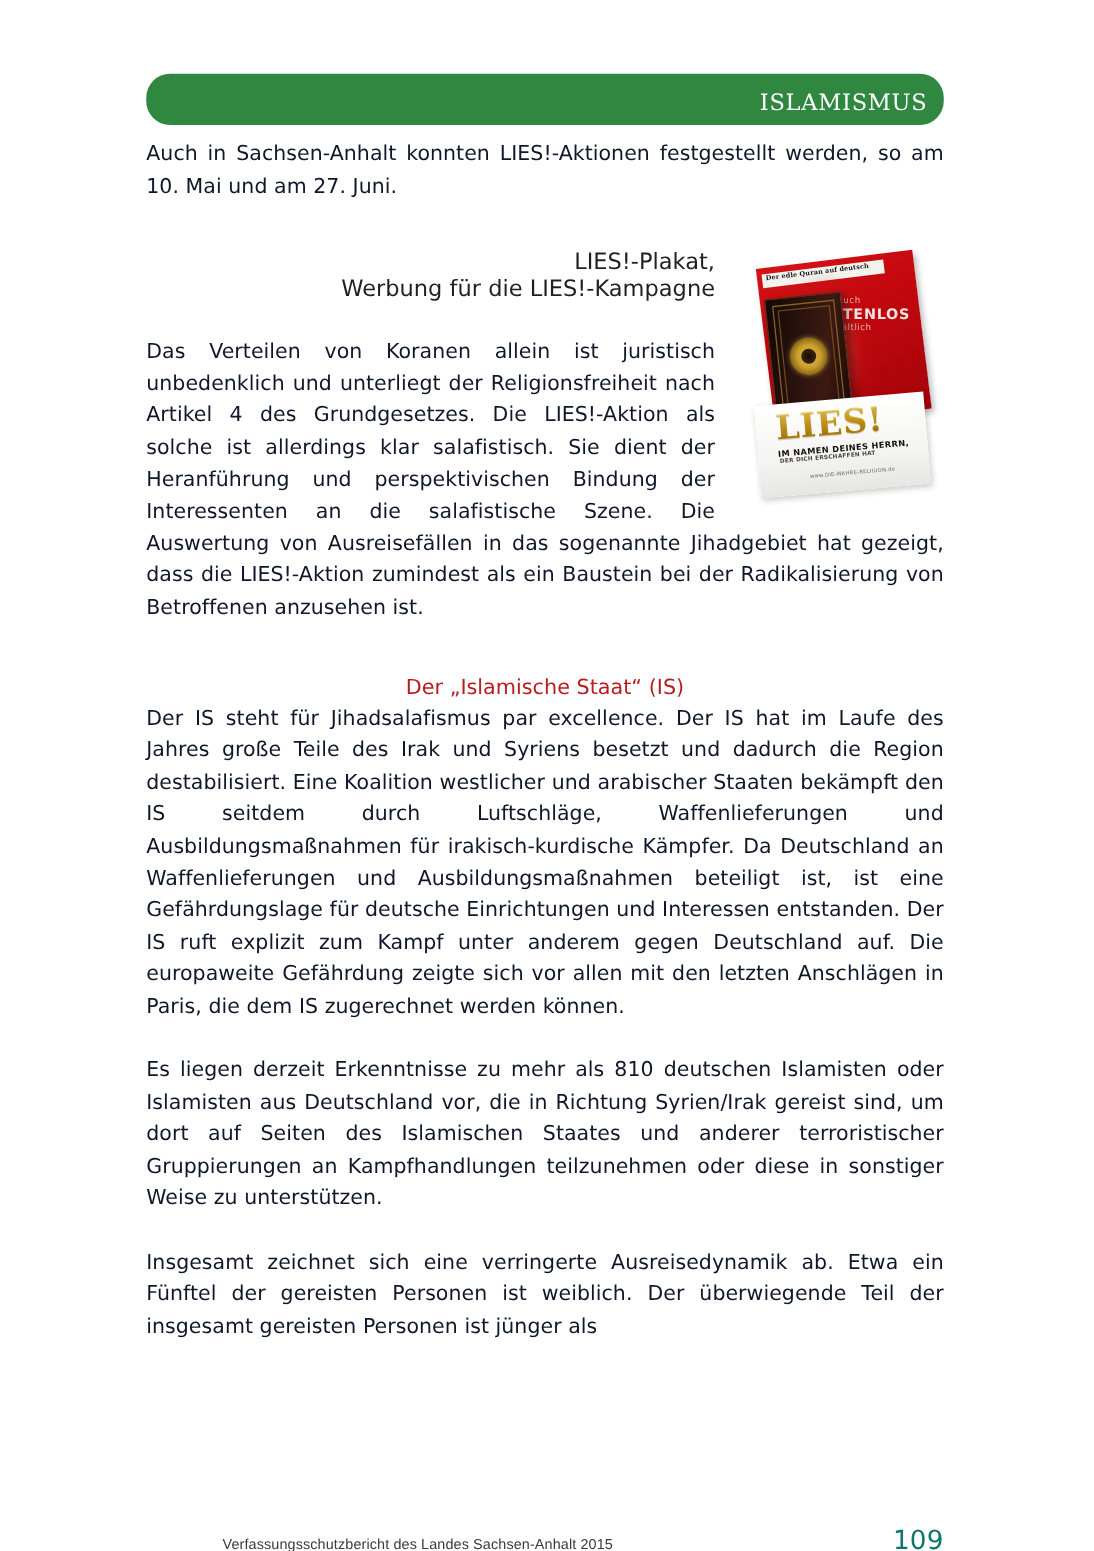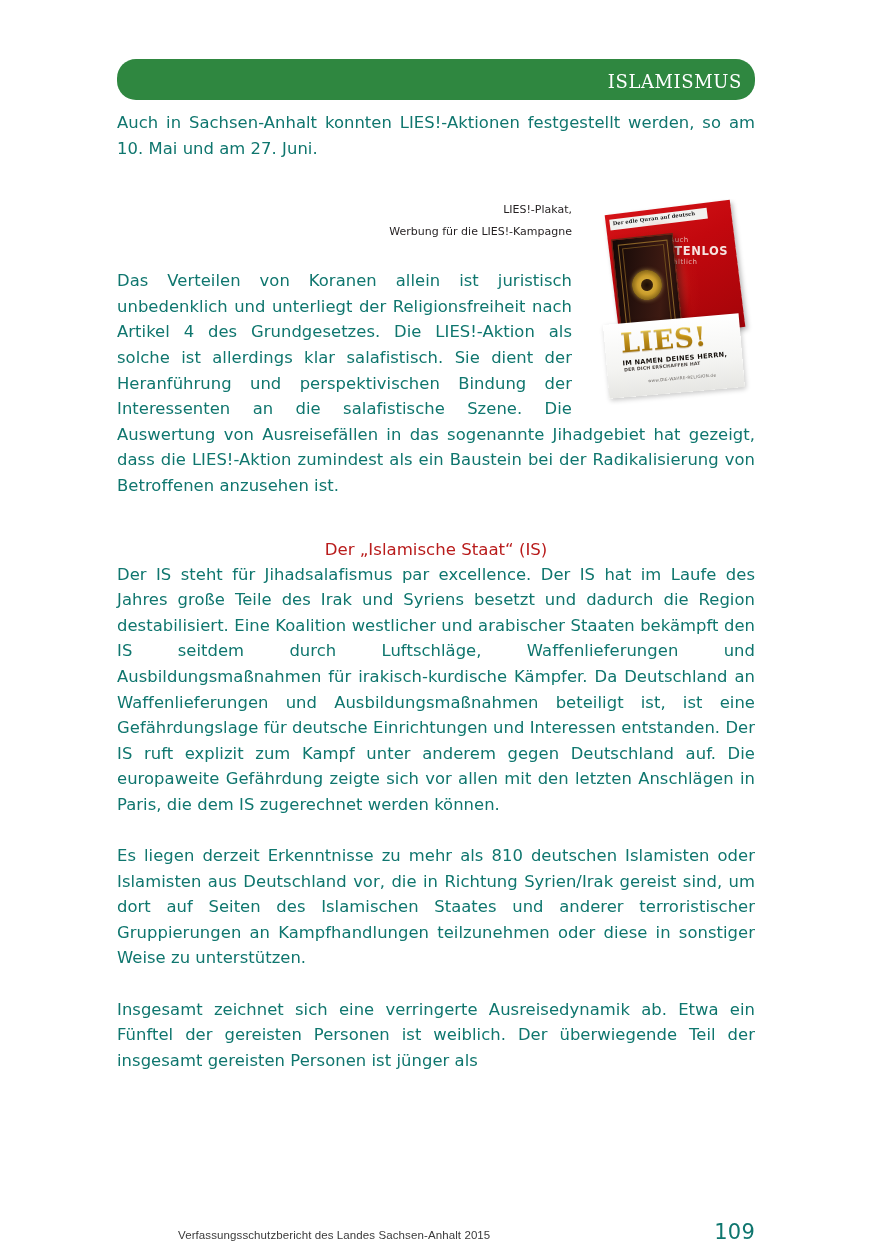--- a/index.html
+++ b/index.html
@@ -55,21 +55,21 @@
     top: 110px;
     width: 638px;
   }
 
   p.body-text {
     margin: 0;
     font-size: 16.4px;
     line-height: 25.6px;
     text-align: justify;
     text-justify: inter-word;
-    color: #0f766e;
+    color: #0f172a;
     letter-spacing: 0.05px;
   }
   p.body-text.last-line-left {
     text-align-last: left;
   }
 
   .gap-small { height: 25px; }
   .gap-para  { height: 25.6px; }
   .gap-block { height: 38px; }
 
@@ -257,21 +257,21 @@
     font-size: 4.2px;
     color: #6e6a66;
     letter-spacing: 0.2px;
     white-space: nowrap;
   }
 
   
   .caption {
     margin: 0;
     text-align: right;
-    font-size: 11px;
+    font-size: 18px;
     line-height: 22px;
     color: #231f20;
   }
 
   
   h2.section-heading {
     margin: 0;
     font-size: 16.6px;
     line-height: 25px;
     font-weight: 400;

